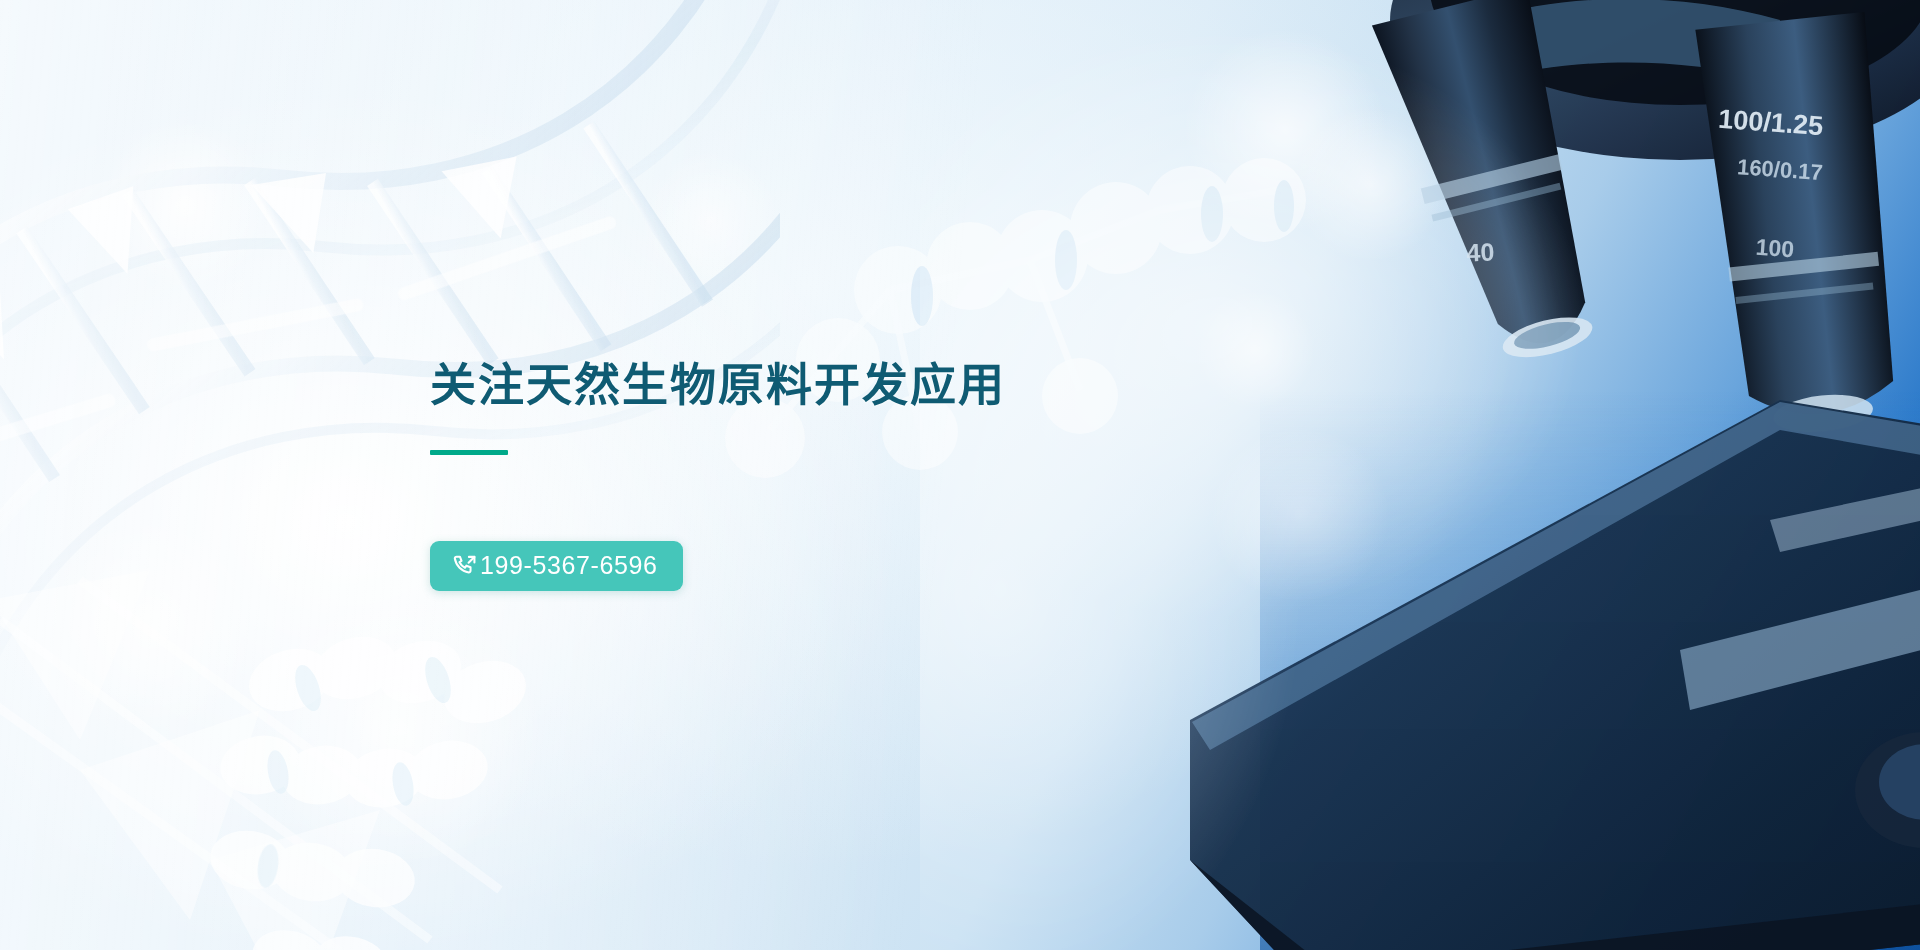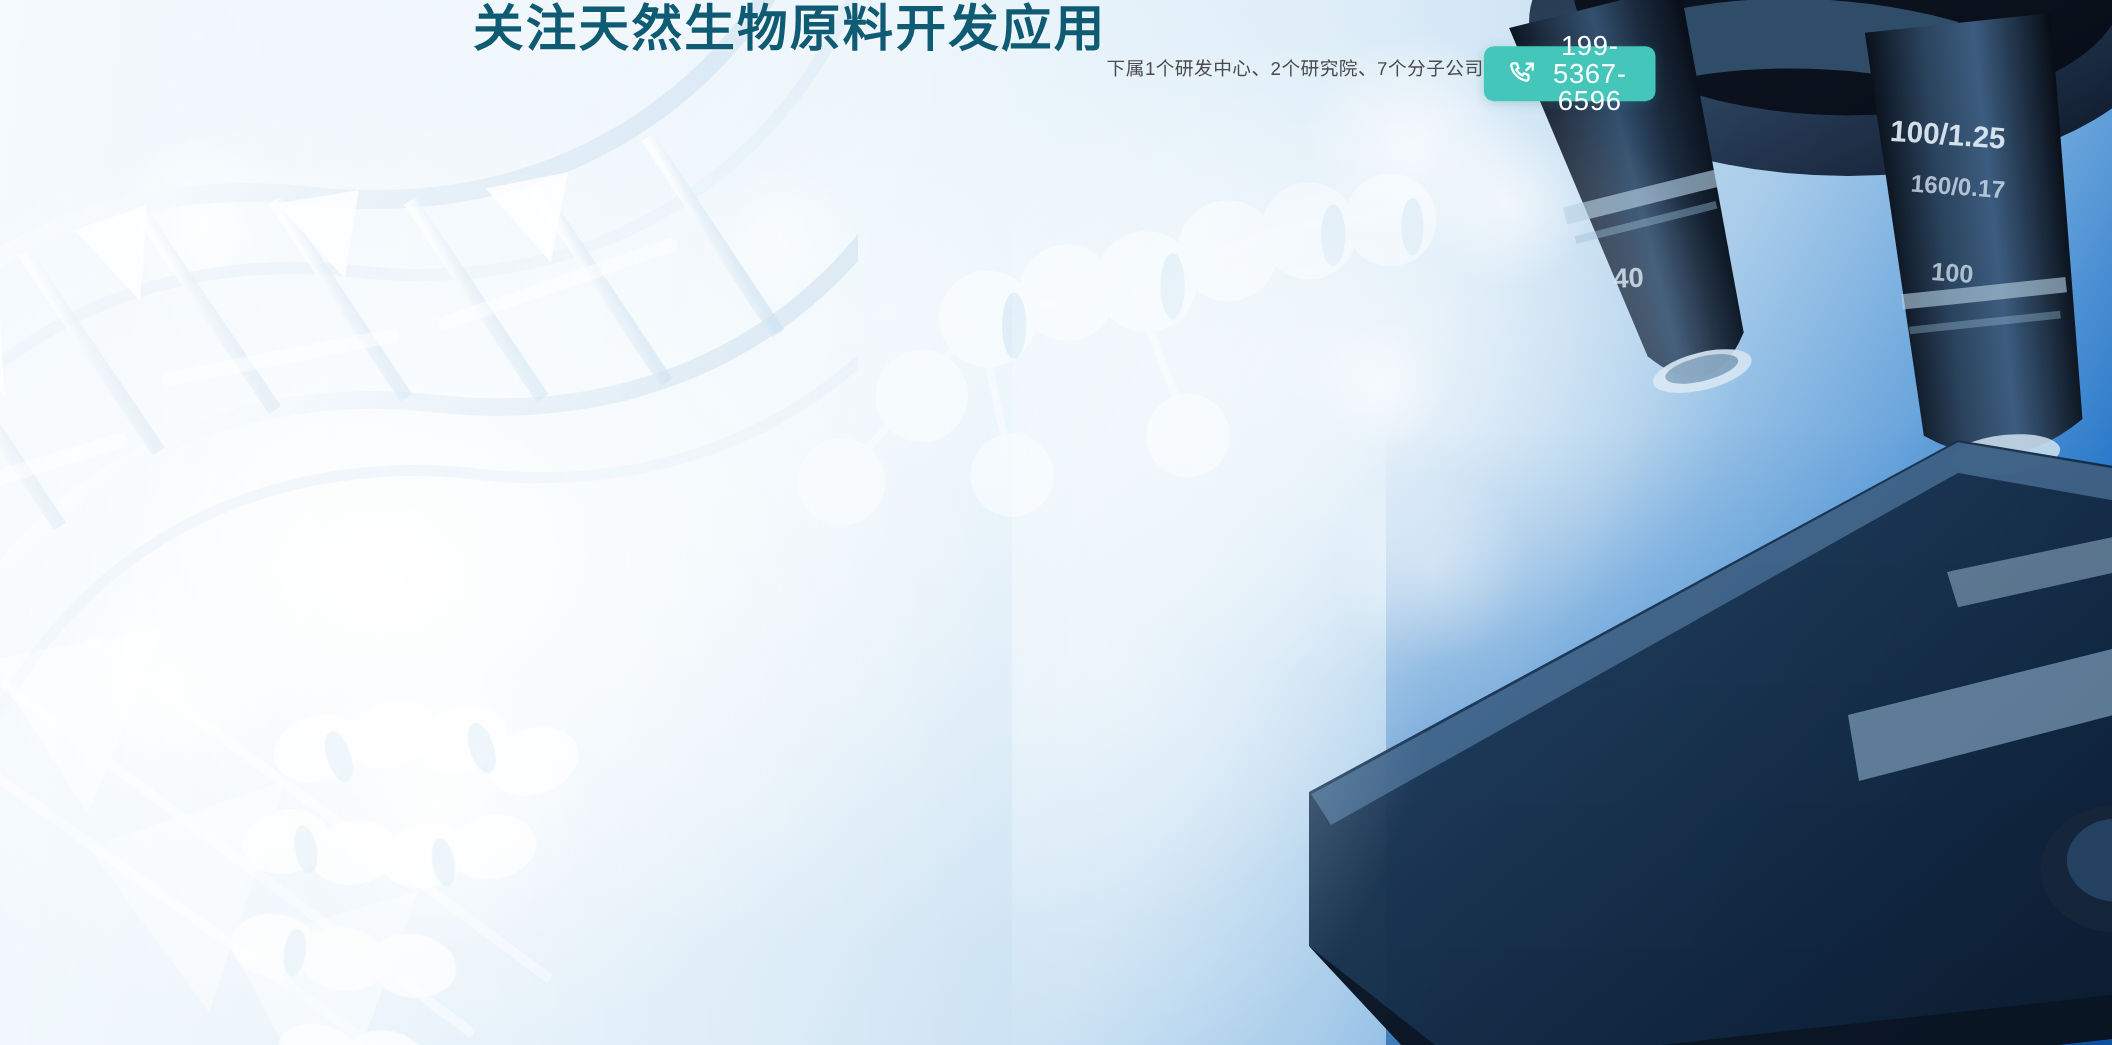--- a/index.html
+++ b/index.html
@@ -61,21 +61,21 @@
   .wash {
     position:absolute; left:0; top:0; width:1150px; height:950px;
     background:linear-gradient(95deg, rgba(255,255,255,.55) 0%, rgba(255,255,255,.30) 45%, rgba(255,255,255,0) 80%);
   }
 
   
   .content {
     position:absolute;
     left:430px; top:0;
     width:760px; height:950px;
-    display:flex; flex-direction:row; justify-content:flex-start;
+    display:flex; flex-direction:column; justify-content:center;
     z-index:20;
   }
 
   .headline {
     font-size:46px;
     font-weight:bold;
     letter-spacing:2px;
     color:#0f5b73;
     line-height:1.15;
     text-shadow:0 1px 2px rgba(255,255,255,.7);
@@ -96,21 +96,21 @@
     color:#4b4b4b;
     letter-spacing:.4px;
   }
   .desc-line { display:block; white-space:nowrap; }
 
   .phone-btn {
     margin-top:42px;
     align-self:flex-start;
     display:inline-flex;
     align-items:center;
-    gap:15px;
+    gap:2px;
     height:50px;
     padding:0 26px 0 22px;
     background:#45c6ba;
     border:none;
     border-radius:9px;
     cursor:pointer;
     box-shadow:0 2px 10px rgba(40,140,130,.22);
   }
   .phone-icon { display:block; width:26px; height:26px; flex:none; }
   .phone-num {
@@ -324,21 +324,20 @@
     <div class="wash"></div>
   </div>
 
   <div class="content">
 
     <h1 class="headline">关注天然生物原料开发应用</h1>
 
     <div class="accent-rule"></div>
 
     <p class="desc">
-      <span class="desc-line">下属1个研发中心、2个研究院、7个分子公司</span>
     </p>
 
     <button class="phone-btn">
       <svg class="phone-icon" viewBox="0 0 24 24" fill="none" stroke="#ffffff" stroke-width="1.9" stroke-linecap="round" stroke-linejoin="round">
         <path d="M4.2 3.4h3.1l1.5 3.9L6.9 8.5a11.4 11.4 0 0 0 5.1 5.1l1.2-1.9 3.9 1.5v3.1a1.6 1.6 0 0 1-1.7 1.6A15.6 15.6 0 0 1 2.6 5.1a1.6 1.6 0 0 1 1.6-1.7z"></path>
         <path d="M15.6 3.6h5.1v5.1"></path>
         <path d="M20.7 3.6l-5.4 5.4"></path>
       </svg>
       <span class="phone-num">199-5367-6596</span>
     </button>

